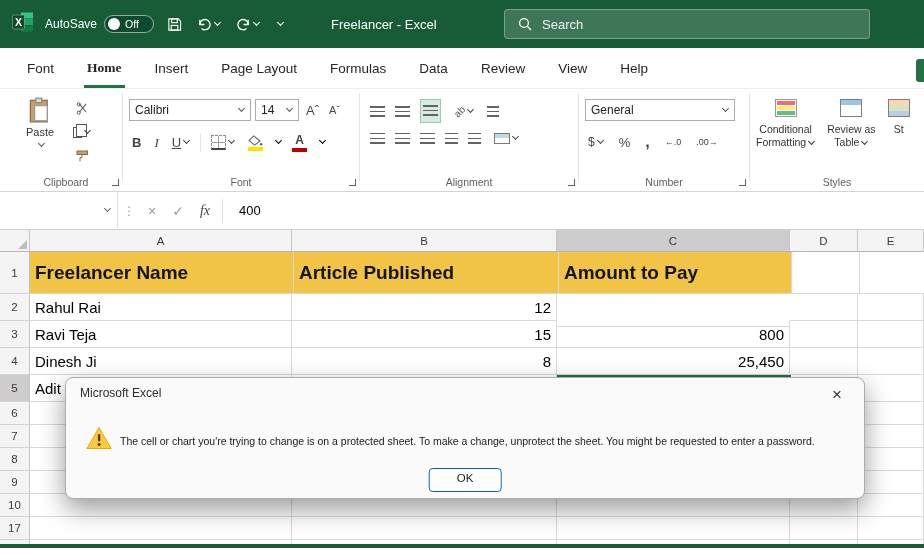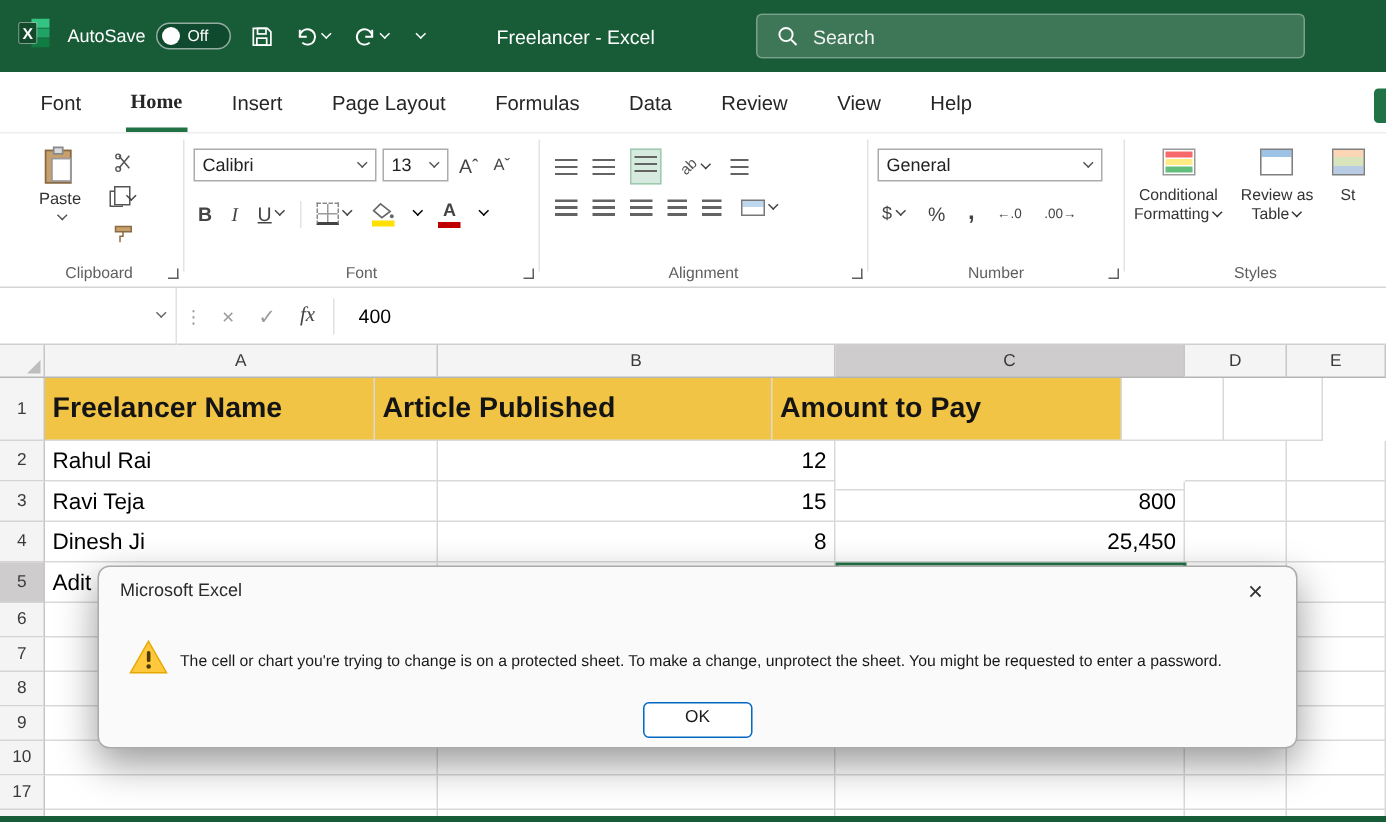--- a/index.html
+++ b/index.html
@@ -223,21 +223,21 @@
     </div>
     <div class="gsep"></div>
 
     <div class="grp" style="width:236px">
       <div class="rowA" style="gap:4px">
         <span class="combo" style="width:122px">
           <span>Calibri</span>
           <span class="chev" style="color:#555"></span>
         </span>
         <span class="combo" style="width:44px">
-          <span>13</span>
+          <span>14</span>
           <span class="chev" style="color:#555"></span>
         </span>
         <span class="ic-btn" style="font-size:13px">Aˆ</span>
         <span class="ic-btn" style="font-size:11px">Aˇ</span>
       </div>
       <div class="rowB" style="gap:7px">
         <span class="ic-btn" style="font-weight:bold;font-size:13px">B</span>
         <span class="ic-btn" style="font-style:italic;font-family:'Liberation Serif',serif;font-size:13px">I</span>
         <span class="ic-btn" style="text-decoration:underline;font-size:13px">
           <span>U</span>
@@ -355,21 +355,21 @@
       <div class="corner"></div>
     <div class="colhead" style="width: 262px;">A</div>
         <div class="colhead" style="width: 265px;">B</div>
         <div class="colhead selhead" style="width: 233px;">C</div>
         <div class="colhead" style="width: 68px;">D</div>
         <div class="colhead" style="width: 66px;">E</div>
       </div>
     <div>
         <div class="grow r1">
           <div class="rowhead">1</div>
-          <div class="cell hdrcell" style="width: 220px;">Freelancer Name</div>
+          <div class="cell hdrcell" style="width: 264px;">Freelancer Name</div>
           <div class="cell hdrcell" style="width: 265px;">Article Published</div>
           <div class="cell hdrcell" style="width: 233px;">Amount to Pay</div>
           <div class="cell" style="width: 68px;"></div>
           <div class="cell" style="width: 66px;"></div>
         </div>
         <div class="grow rm">
           <div class="rowhead">2</div>
           <div class="cell" style="width: 262px;">Rahul Rai</div>
           <div class="cell num" style="width: 265px;">12</div>
           <div class="cell num" style="width: 233px; margin-top: 32px;">652</div>

